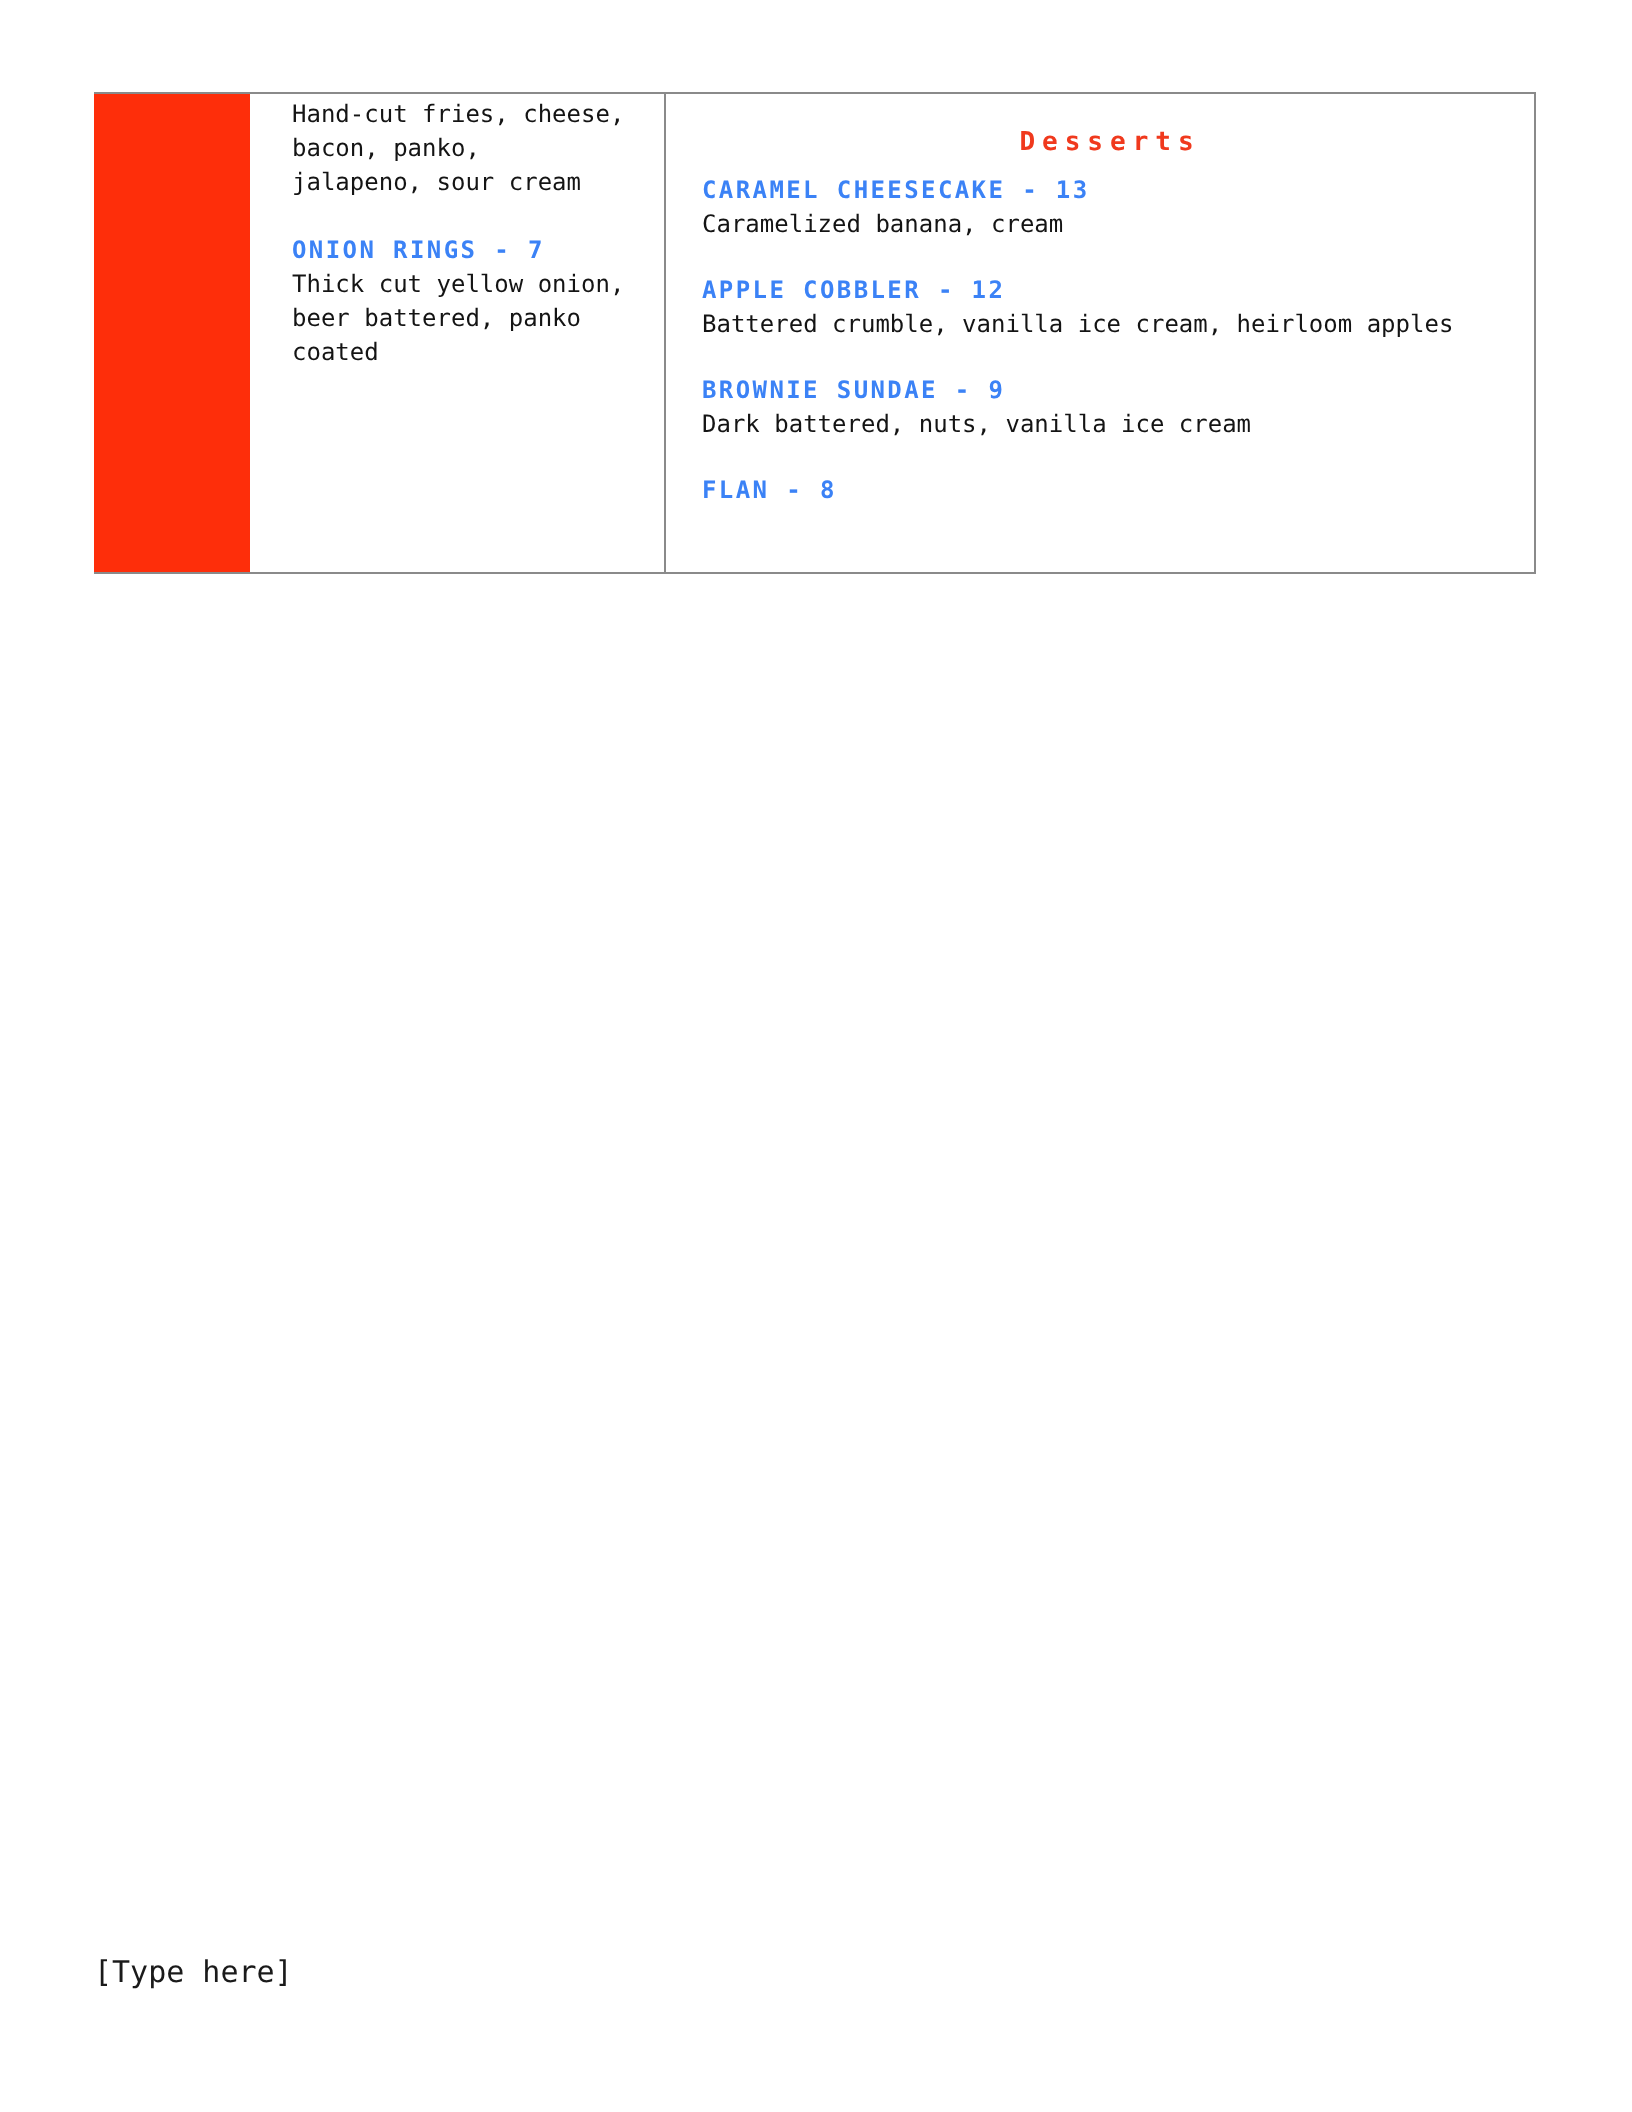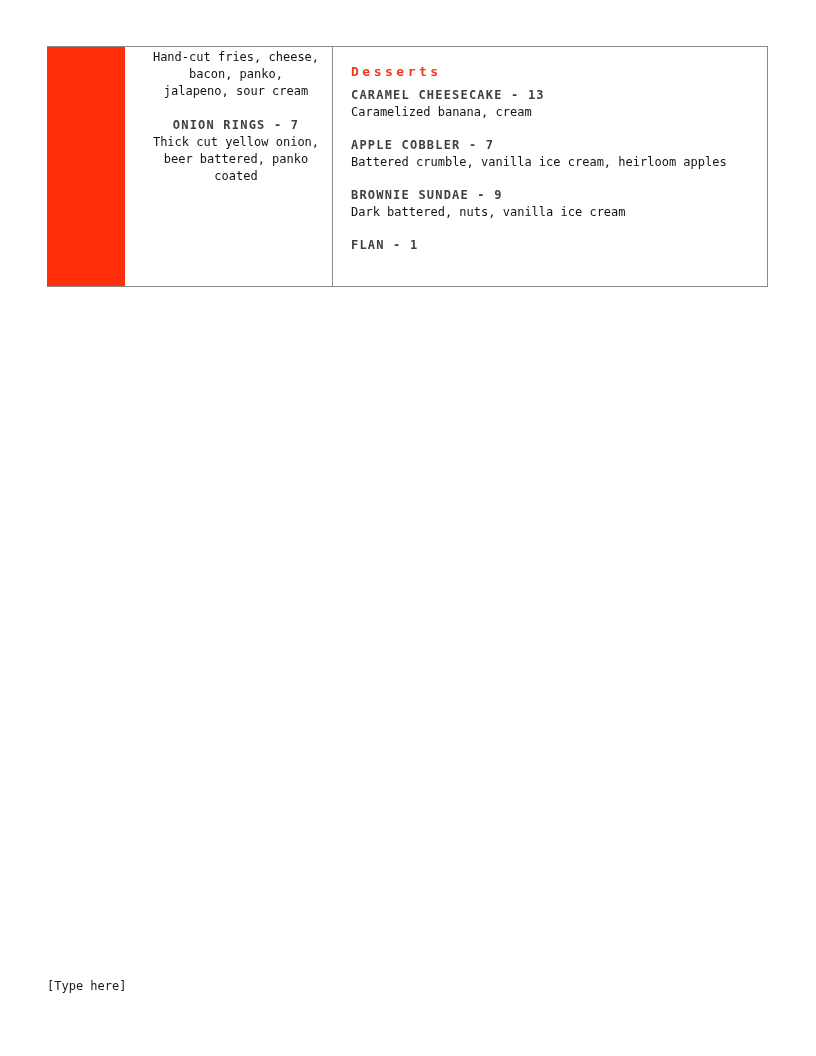--- a/index.html
+++ b/index.html
@@ -31,55 +31,55 @@
   .red-block {
     width: 78px;
     flex: 0 0 78px;
     background: #fe2e0a;
   }
   .left-col {
     flex: 0 0 207px;
     width: 207px;
     box-sizing: border-box;
     padding: 2px 6px 0 21px;
-    text-align: center;
   }
   .desserts-col {
     flex: 1 1 auto;
     border-left: 1px solid #8a8a8a;
     box-sizing: border-box;
     padding: 16px 8px 0 18px;
   }
   .menu-table p {
     margin: 0;
     font-size: 12px;
     line-height: 17px;
     white-space: nowrap;
   }
   .left-col .menu-item + .menu-item { margin-top: 17px; }
   .desserts-col .menu-item + .menu-item { margin-top: 16px; }
   .item-name {
     font-weight: bold;
-    color: #404040;
+    color: #3b82f6;
     letter-spacing: 1.2px;
   }
   .section-heading {
     margin: 0 0 7px 0;
     font-size: 13px;
     line-height: 17px;
     font-weight: bold;
     color: #f0391d;
     letter-spacing: 3.5px;
     white-space: nowrap;
+    text-align: center;
   }
   .footer-placeholder {
     position: absolute;
     left: 47px;
     top: 978px;
-    font-size: 12px;
+    font-size: 15px;
     line-height: 17px;
     color: #1a1a1a;
     white-space: nowrap;
     cursor: text;
   }
 </style>
 </head>
 <body>
 
 <div class="page">
@@ -102,29 +102,29 @@
       </div>
     </div>
 
     <div class="desserts-col">
       <h2 class="section-heading">Desserts</h2>
       <div class="menu-item">
         <p class="item-name">CARAMEL CHEESECAKE - 13</p>
         <p class="desc">Caramelized banana, cream</p>
       </div>
       <div class="menu-item">
-        <p class="item-name">APPLE COBBLER - 7</p>
+        <p class="item-name">APPLE COBBLER - 12</p>
         <p class="desc">Battered crumble, vanilla ice cream, heirloom apples</p>
       </div>
       <div class="menu-item">
         <p class="item-name">BROWNIE SUNDAE - 9</p>
         <p class="desc">Dark battered, nuts, vanilla ice cream</p>
       </div>
       <div class="menu-item">
-        <p class="item-name">FLAN - 1</p>
+        <p class="item-name">FLAN - 8</p>
       </div>
     </div>
 
   </div>
 
   <div class="footer-placeholder">[Type here]</div>
 
 </div>
 
 </body></html>

